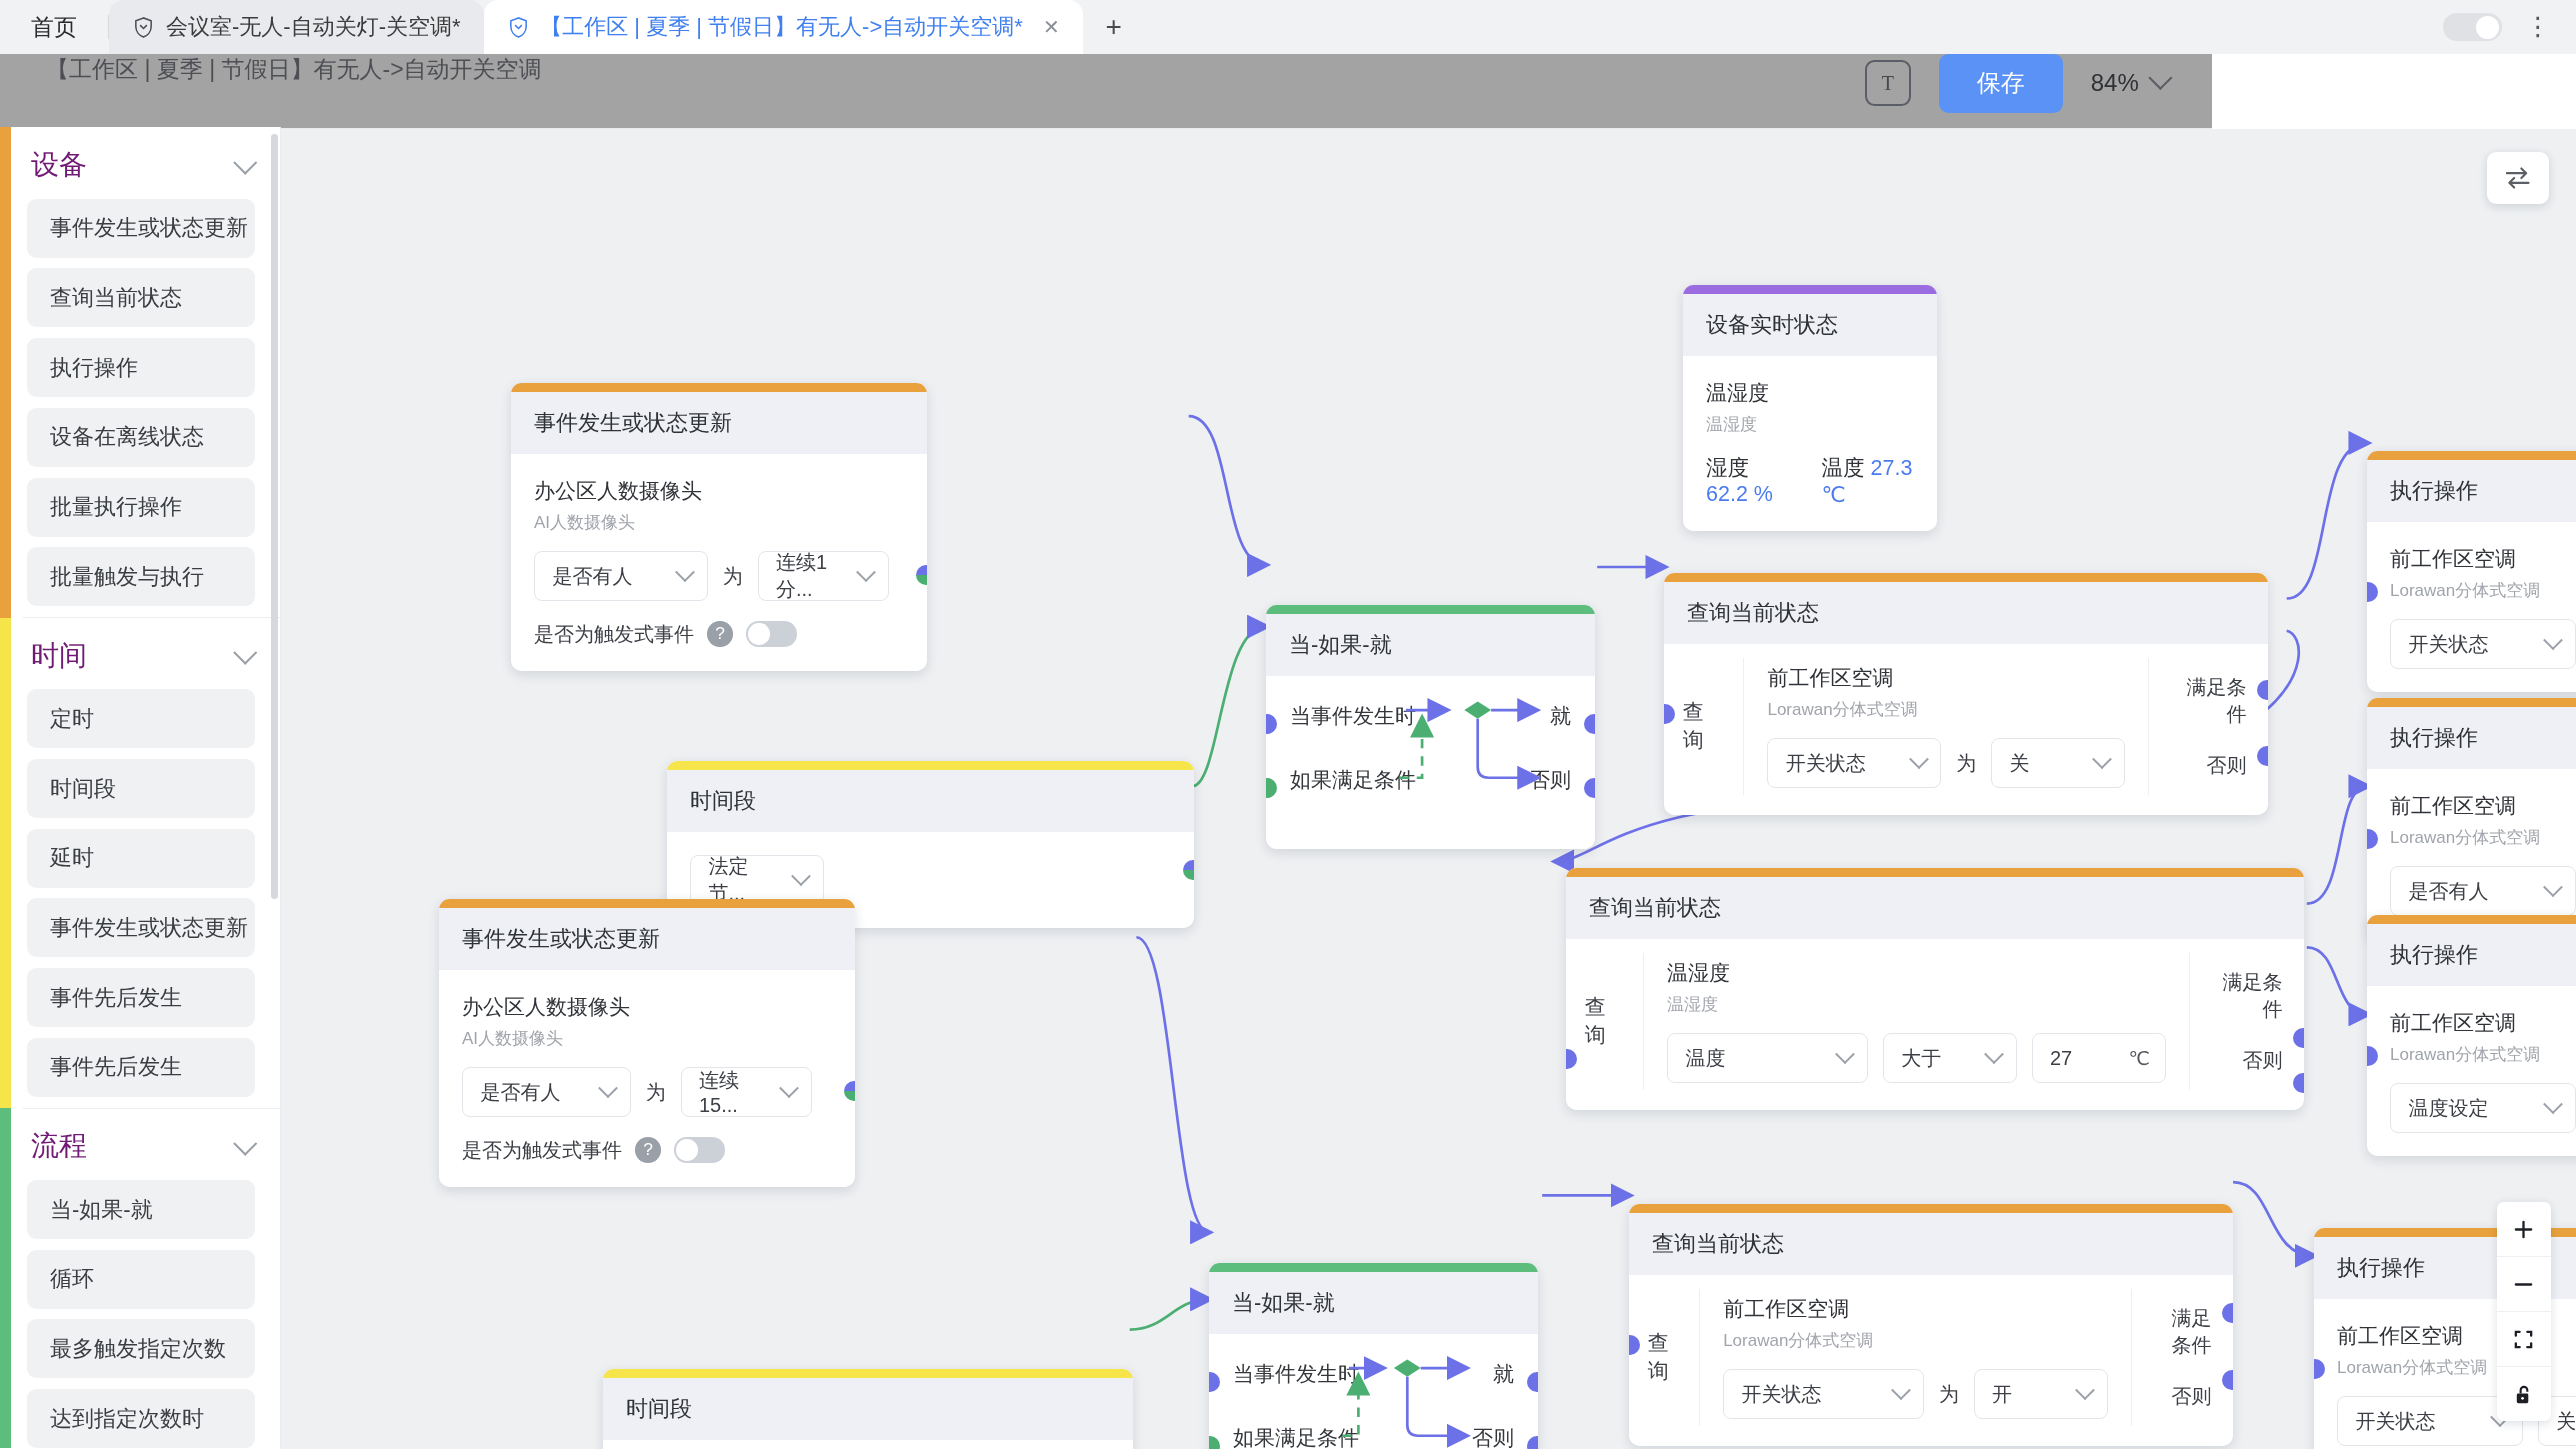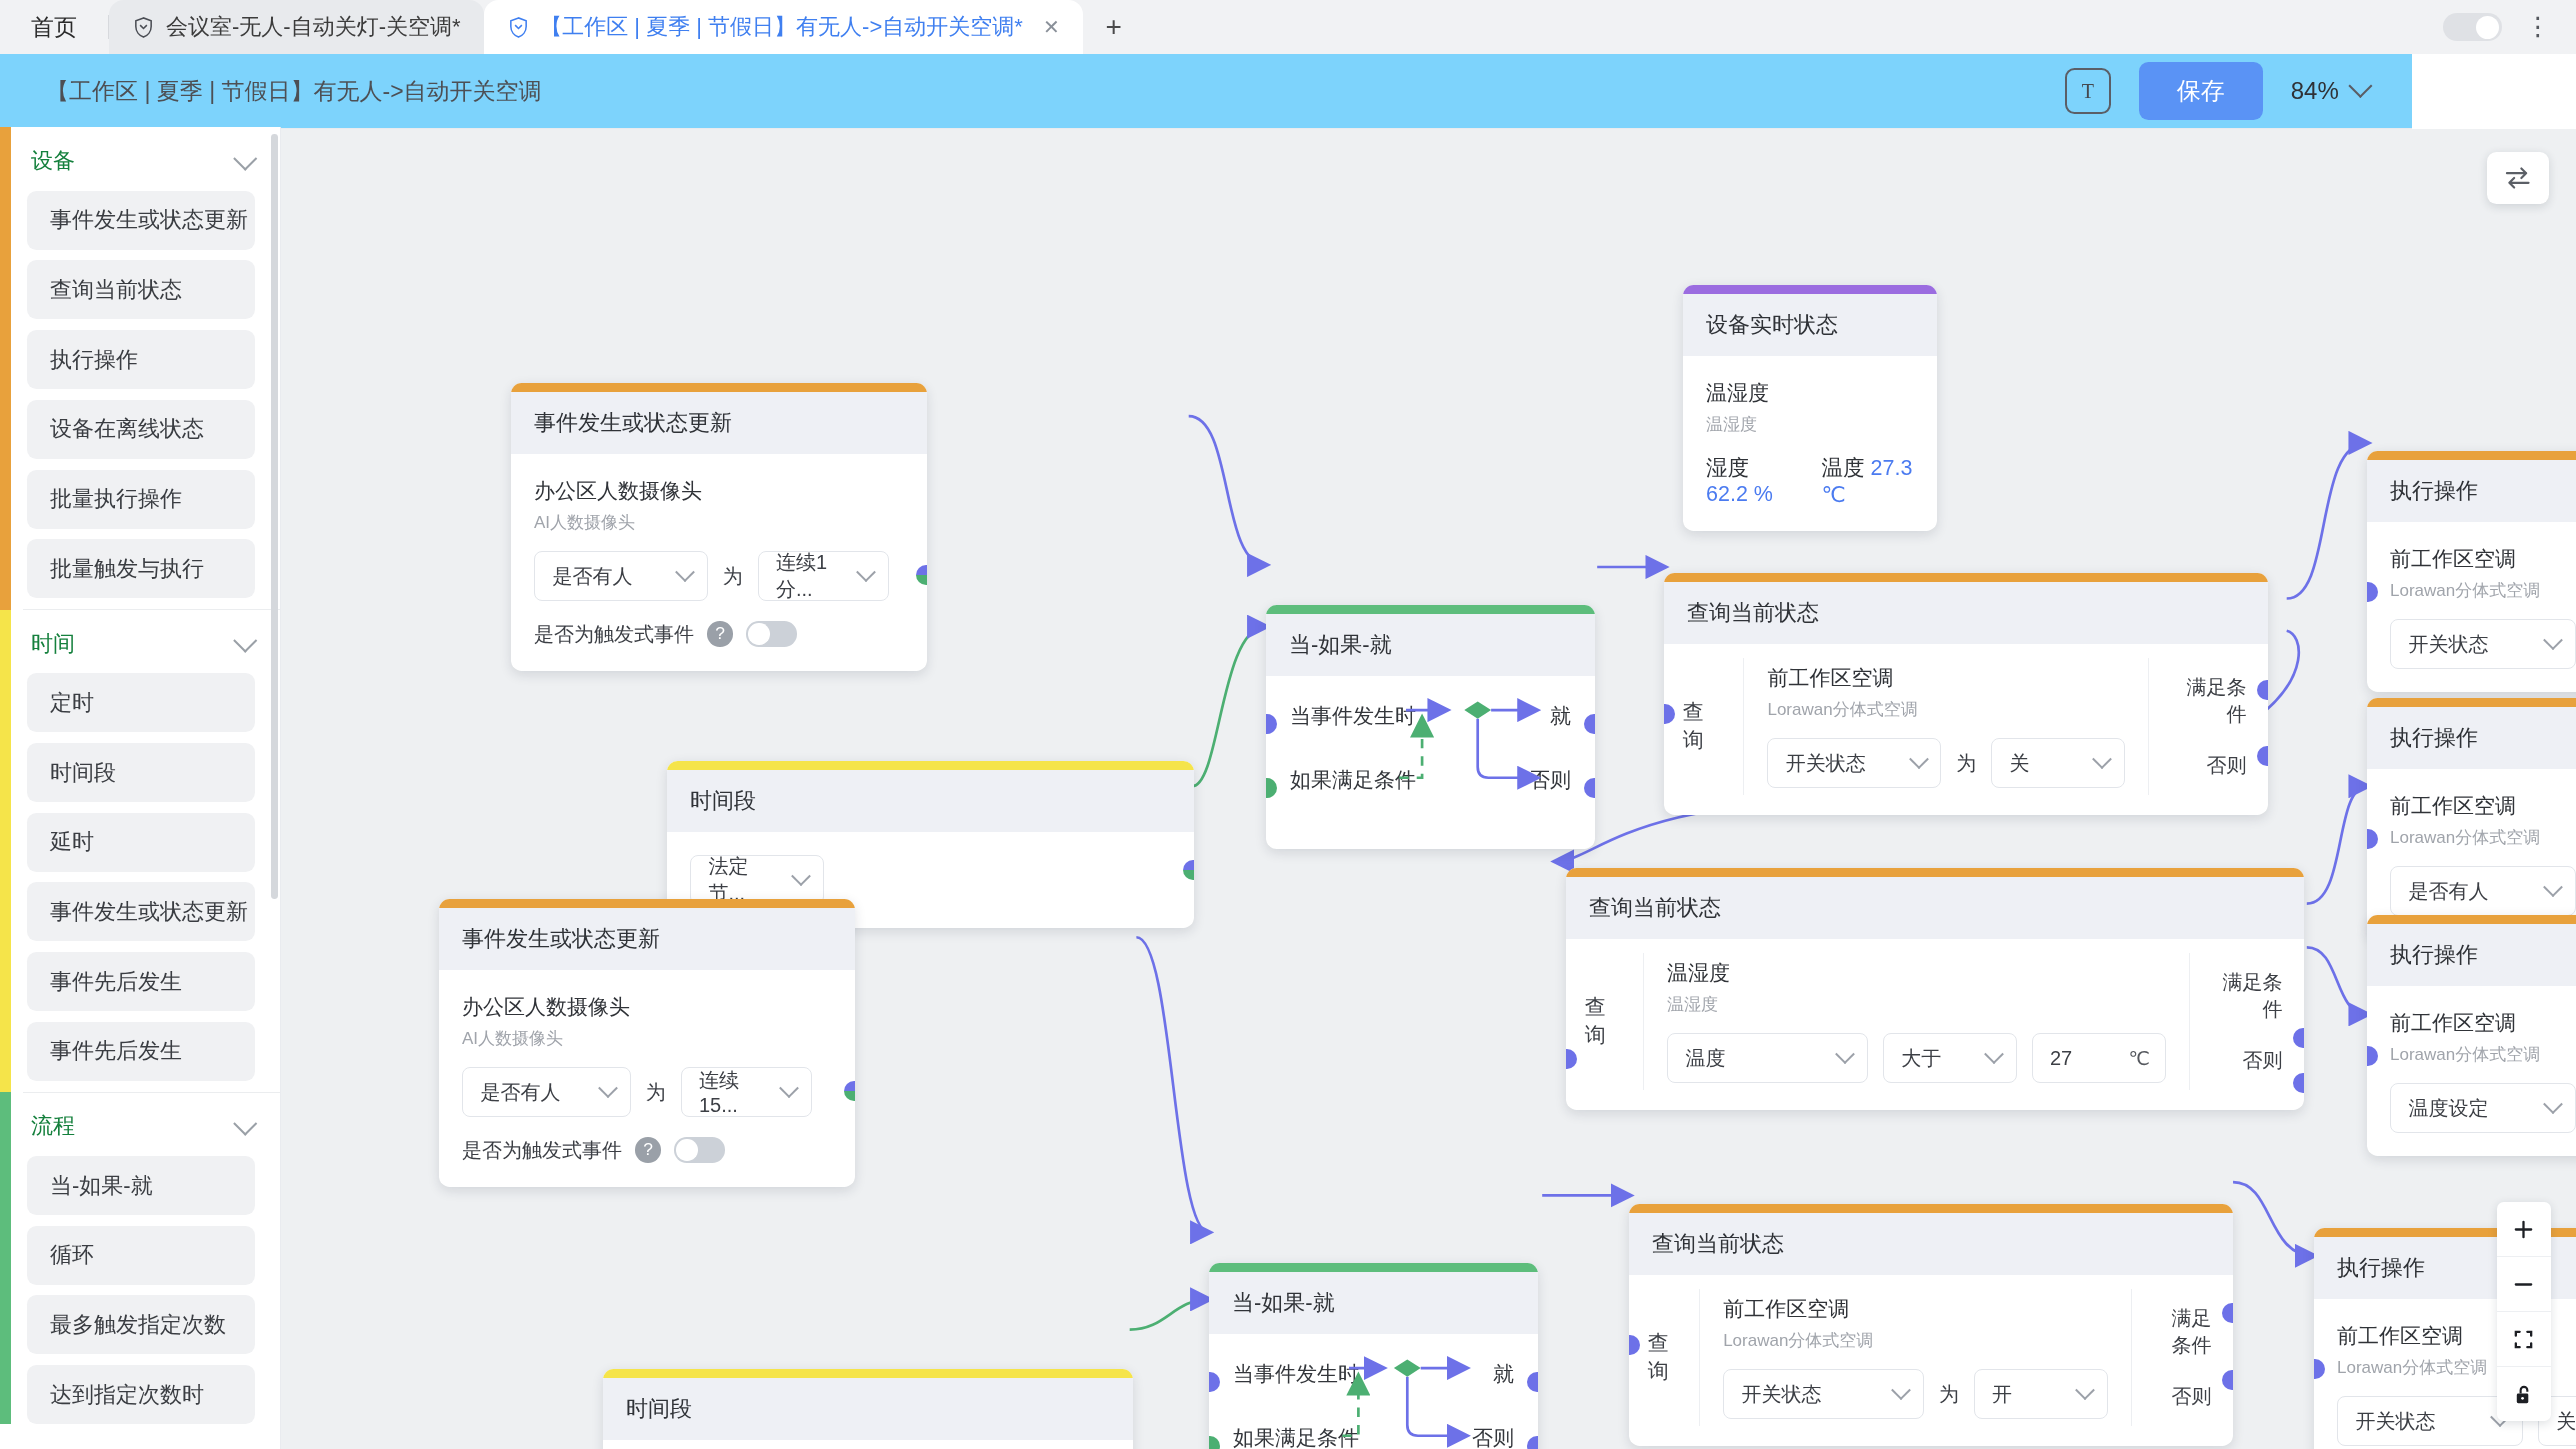--- a/index.html
+++ b/index.html
@@ -19,35 +19,35 @@
   .tab.active{background:#ffffff;color:#3f7ff0;}
   .tab-ic{width:23px;height:23px;flex:none;}
   .tab-close{font-size:20px;color:#8a9099;margin-left:9.4px;}
   .tab-plus{width:62px;height:54px;display:flex;align-items:center;justify-content:center;font-size:28px;color:#4a4a4a;}
   .tabbar-right{margin-left:auto;display:flex;align-items:center;gap:23px;padding:0 25.5px 0 0;height:54px;}
   .mini-toggle{width:59px;height:28px;border-radius:14px;background:#dfe1e5;position:relative;}
   .mini-toggle:after{content:"";position:absolute;right:2.7px;top:2.7px;width:23px;height:23px;border-radius:50%;background:#fff;}
   .kebab{font-size:25.5px;color:#55585e;letter-spacing:0;line-height:0.7;}
 
   
-  .header{position:absolute;left:0;top:54px;width:2412px;height:74px;background:#7dd3fc;display:flex;align-items:center;
+  .header{position:absolute;left:0;top:54px;width:2212px;height:74px;background:#a3a3a3;display:flex;align-items:flex-start;
           border-bottom:1.3px solid #e9ebef;}
   .header-title{margin-left:46px;font-size:23px;color:#4d4f54;white-space:nowrap;}
   .header-right{margin-left:auto;display:flex;align-items:center;gap:28px;padding-right:43px;}
   .tbtn{width:42px;height:42px;border:2px solid #5b5e66;border-radius:9.4px;display:flex;align-items:center;justify-content:center;
         font-size:20px;color:#45484f;font-family:"Liberation Serif",serif;}
   .save-btn{background:#5a93f5;color:#fff;font-size:24px;border-radius:9.4px;padding:13.4px 38px;}
   .zoomlabel{font-size:24px;color:#2f3136;display:flex;align-items:center;gap:13.4px;}
   .chev{display:inline-block;width:14.8px;height:14.8px;border-right:2.7px solid #5a5d64;border-bottom:2.7px solid #5a5d64;transform:rotate(45deg) translate(-4px,-4px);}
 
   
   .sidebar{position:absolute;left:0;top:127px;width:280px;height:1322px;background:#fff;overflow:hidden;border-right:0.7px solid #e9ebef;}
   .sb-group{position:relative;}
   .sb-stripe{position:absolute;left:0;top:0;width:10.7px;bottom:0;}
-  .sb-head{display:flex;align-items:center;justify-content:space-between;padding:19px 29.5px 14.8px 31px;font-size:22px;color:#15803d;}
+  .sb-head{display:flex;align-items:center;justify-content:space-between;padding:19px 29.5px 14.8px 31px;font-size:28px;color:#701a75;}
   .sb-chev{width:14.8px;height:14.8px;border-right:2.7px solid #9aa0a7;border-bottom:2.7px solid #9aa0a7;transform:rotate(45deg) translateY(-4px);}
   .sb-item{margin:0 25.5px 10.7px 27px;height:59px;border-radius:9.4px;background:#f0f1f3;display:flex;align-items:center;
            padding-left:23px;font-size:22px;color:#3a3d42;}
   .sb-div{height:0.7px;background:#ebedef;margin:9.4px 0 0 23px;}
   .sb-scroll{position:absolute;right:2px;top:6.7px;width:6.7px;height:765px;border-radius:3.4px;background:#d5d8dc;}
 
   
   .canvas{position:absolute;left:281px;top:129px;width:2295px;height:1320px;background:#eef0f2;overflow:hidden;}
   svg.edges{position:absolute;left:0;top:0;width:2295px;height:1320px;pointer-events:none;}
 

